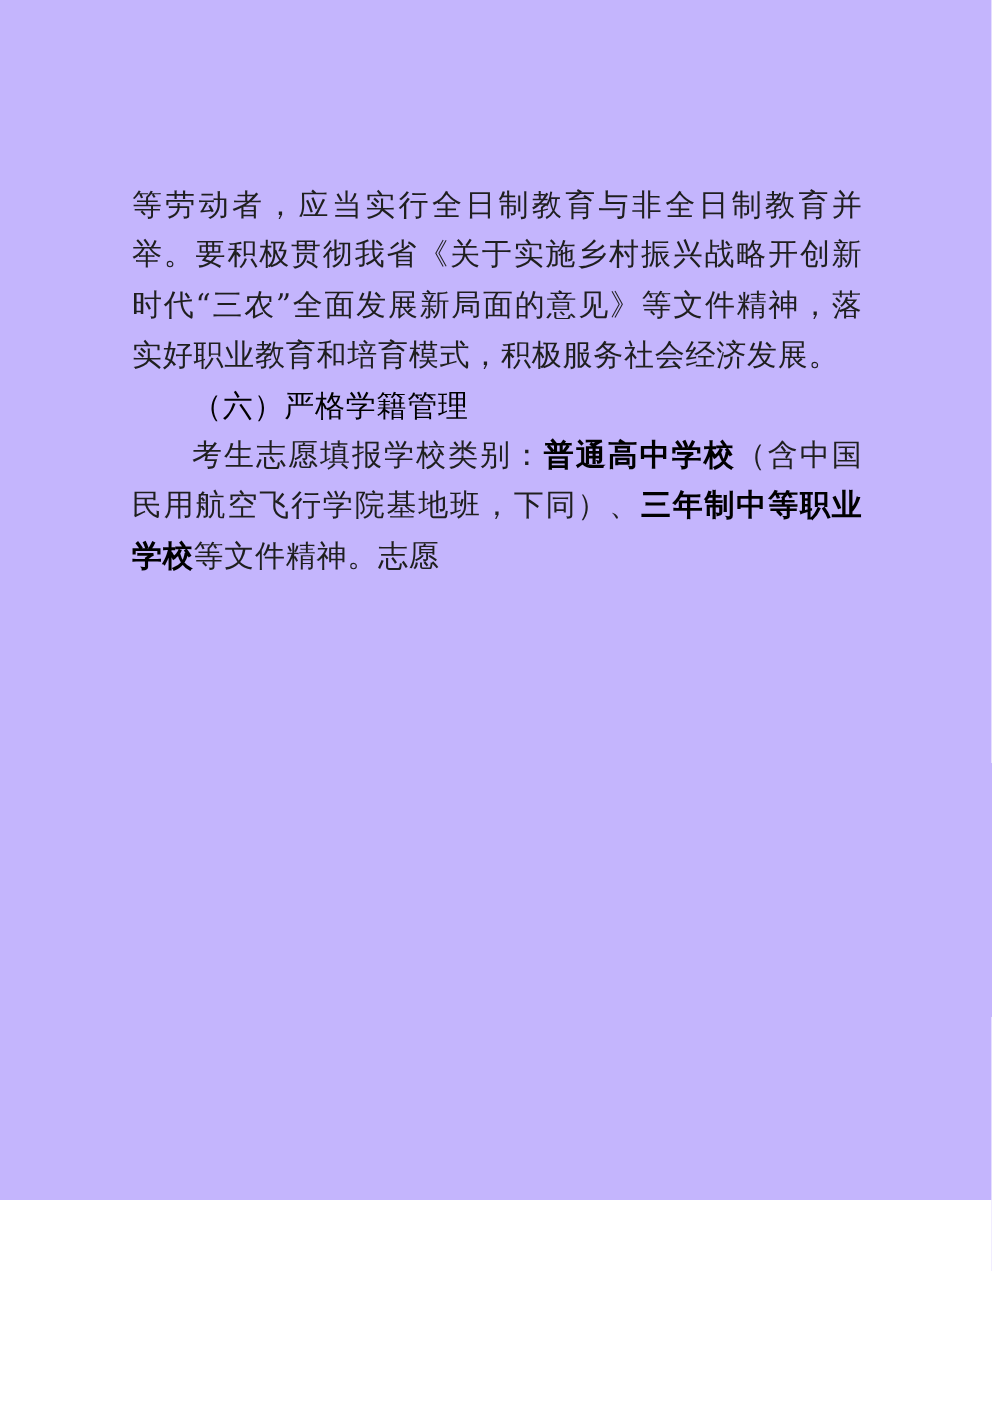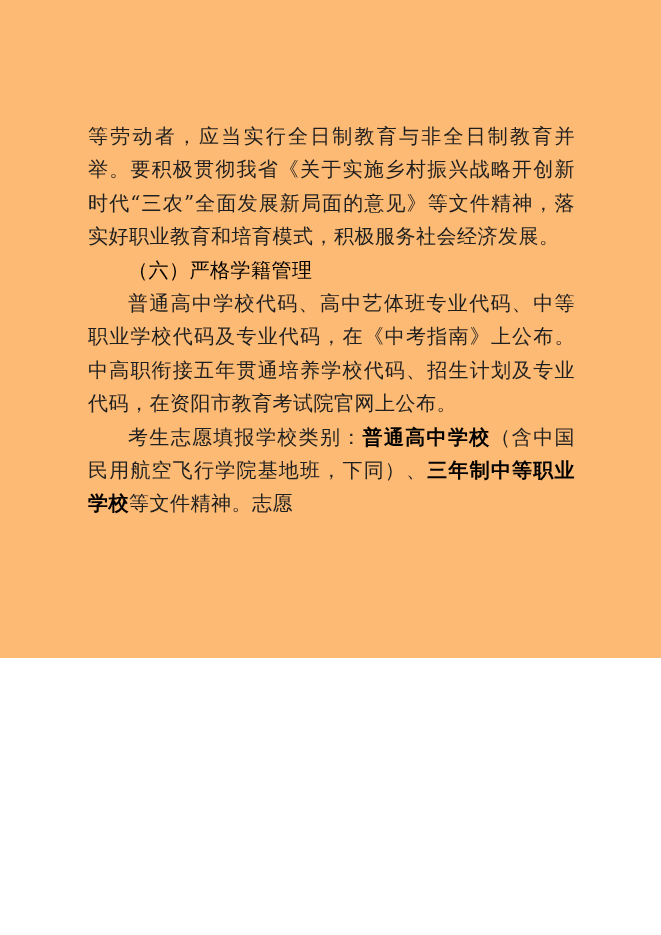--- a/index.html
+++ b/index.html
@@ -8,22 +8,22 @@
     background: #ffffff;
   }
   body {
     width: 661px;
     height: 935px;
     font-family: "DejaVu Serif", "Liberation Serif", serif;
   }
   .page {
     position: relative;
     width: 661px;
-    height: 658px;
-    background: #fdba74;
+    height: 800px;
+    background: #c4b5fd;
     overflow: hidden;
   }
   .text-block {
     position: absolute;
     left: 88px;
     top: 120px;
     width: 487px;
     color: #1f1f1f;
     font-size: 20px;
     line-height: 33.4px;
@@ -75,21 +75,20 @@
 
   <div class="text-block">
 
     <p class="no-indent">等劳动者，应当实行全日制教育与非全日制教育并举。要积极贯彻我省《关于实施乡村振兴战略开创新时代“三农”全面发展新局面的意见》等文件精神，落实好职业教育和培育模式，积极服务社会经济发展。</p>
 
     <p class="heading-kai">（六）严格学籍管理</p>
 
 
 
 
-    <p class="indent">普通高中学校代码、高中艺体班专业代码、中等职业学校代码及专业代码，在《中考指南》上公布。中高职衔接五年贯通培养学校代码、招生计划及专业代码，在资阳市教育考试院官网上公布。</p>
 
 
 
     <p class="indent"><span>考生志愿填报学校类别：</span><span class="bold-hei">普通高中学校</span><span>（含中国民用航空飞行学院基地班，下同）、</span><span class="bold-hei">三年制中等职业学校</span><span>等文件精神。志愿</span></p>
 
   </div>
 
   <div class="footer">— 12 —</div>
 
 </div>

